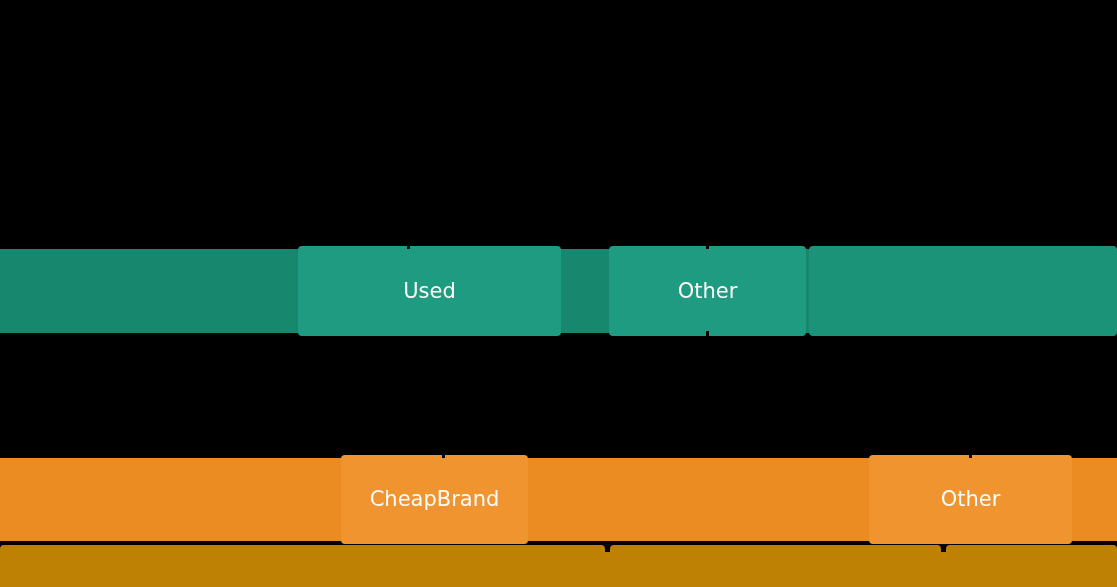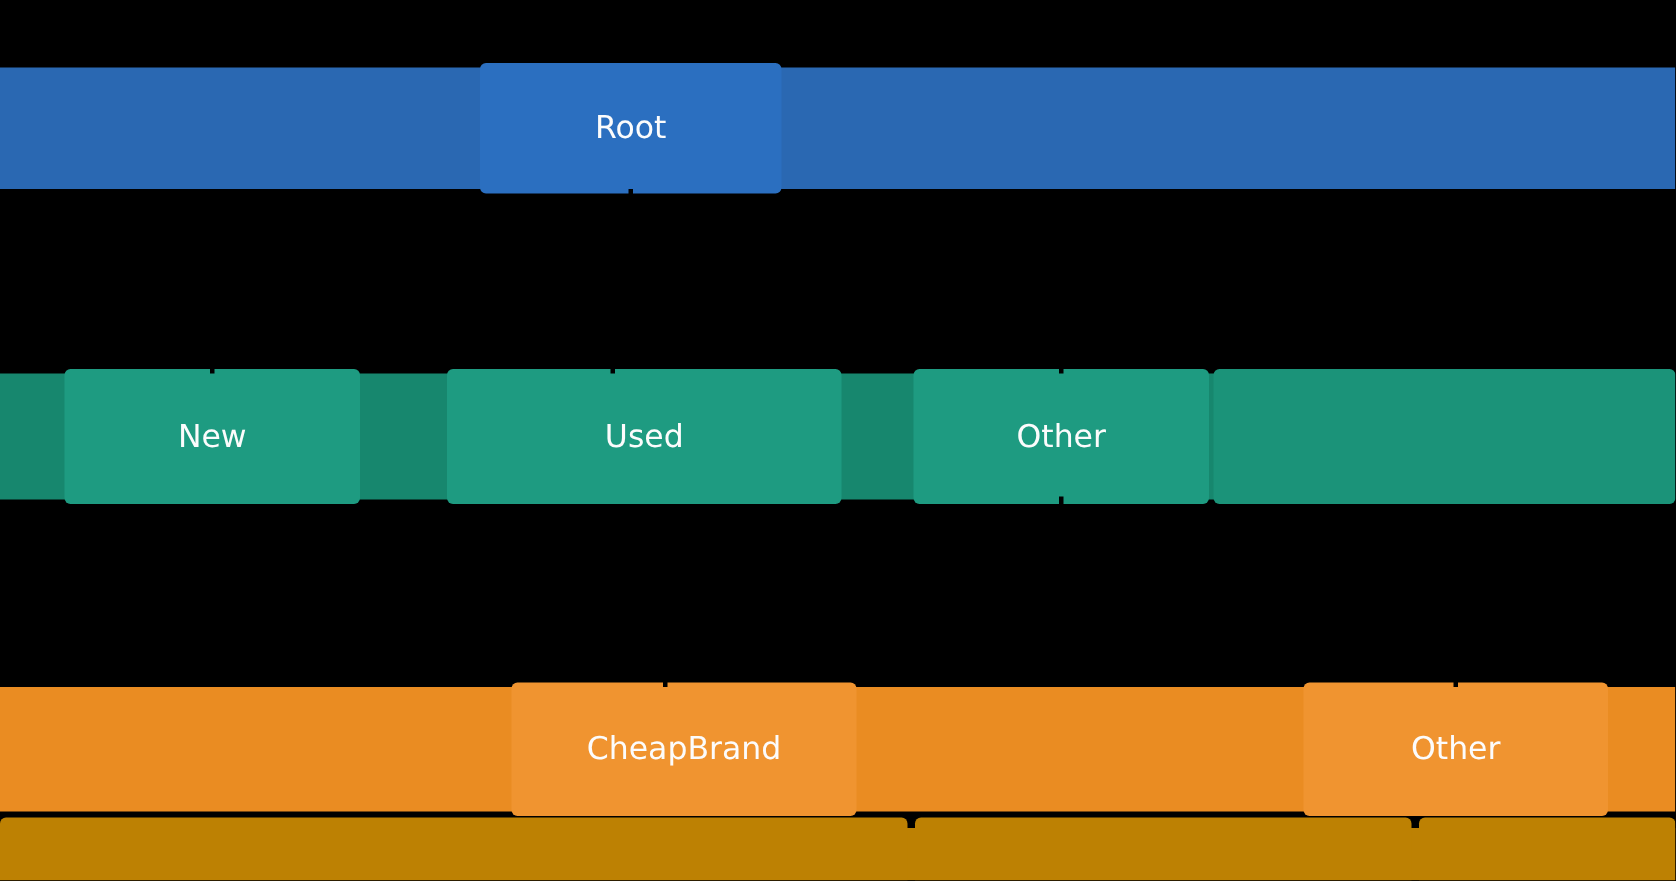--- a/index.html
+++ b/index.html
@@ -45,34 +45,29 @@
     position: absolute;
     width: 3px;
     height: 7px;
     background: #000000;
   }
 </style>
 </head>
 <body>
 
 <div id="stage" style="width: 1117px; height: 587px; background: rgb(0, 0, 0);">
-    <div class="level-row" style="top: 42px; height: 87px;">
-      <div class="track" style="top: 3px; bottom: 3px; background: rgb(42, 104, 178);"></div>
-      <div class="node" style="left: 320px; width: 201px; background: rgb(43, 111, 192);"><span class="node-label" style="line-height: 87px;">Root</span></div>
-    </div>
     <div class="level-row" style="top: 246px; height: 90px;">
       <div class="track" style="top: 3px; bottom: 3px; background: rgb(23, 135, 110);"></div>
-      <div class="node" style="left: 43px; width: 197px; background: rgb(30, 155, 129);"><span class="node-label" style="line-height: 90px;">New</span></div>
       <div class="node" style="left: 298px; width: 263px; background: rgb(30, 155, 129);"><span class="node-label" style="line-height: 90px;">Used</span></div>
       <div class="node" style="left: 609px; width: 197px; background: rgb(30, 155, 129);"><span class="node-label" style="line-height: 90px;">Other</span></div>
       <div class="node" style="left: 809px; width: 308px; background: rgb(27, 147, 121);"></div>
     </div>
     <div class="level-row" style="top: 455px; height: 89px;">
       <div class="track" style="top: 3px; bottom: 3px; background: rgb(234, 140, 34);"></div>
-      <div class="node" style="left: 341px; width: 230px; background: rgb(240, 148, 48);"><span class="node-label" style="line-height: 89px;">CheapBrand</span></div>
+      <div class="node" style="left: 341px; width: 187px; background: rgb(240, 148, 48);"><span class="node-label" style="line-height: 89px;">CheapBrand</span></div>
       <div class="node" style="left: 869px; width: 203px; background: rgb(240, 148, 48);"><span class="node-label" style="line-height: 89px;">Other</span></div>
     </div>
     <div class="level-row" style="top: 545px; height: 42px;">
       <div class="track" style="top: 7px; bottom: 0px; background: rgb(189, 129, 3);"></div>
       <div class="node clipped" style="left: 0px; width: 605px; background: rgb(189, 129, 3);"></div>
       <div class="node clipped" style="left: 610px; width: 331px; background: rgb(189, 129, 3);"></div>
       <div class="node clipped" style="left: 946px; width: 171px; background: rgb(189, 129, 3);"></div>
     </div>
     <div class="tick" style="left: 419px; top: 126px;"></div>
     <div class="tick" style="left: 140px; top: 242px;"></div>

